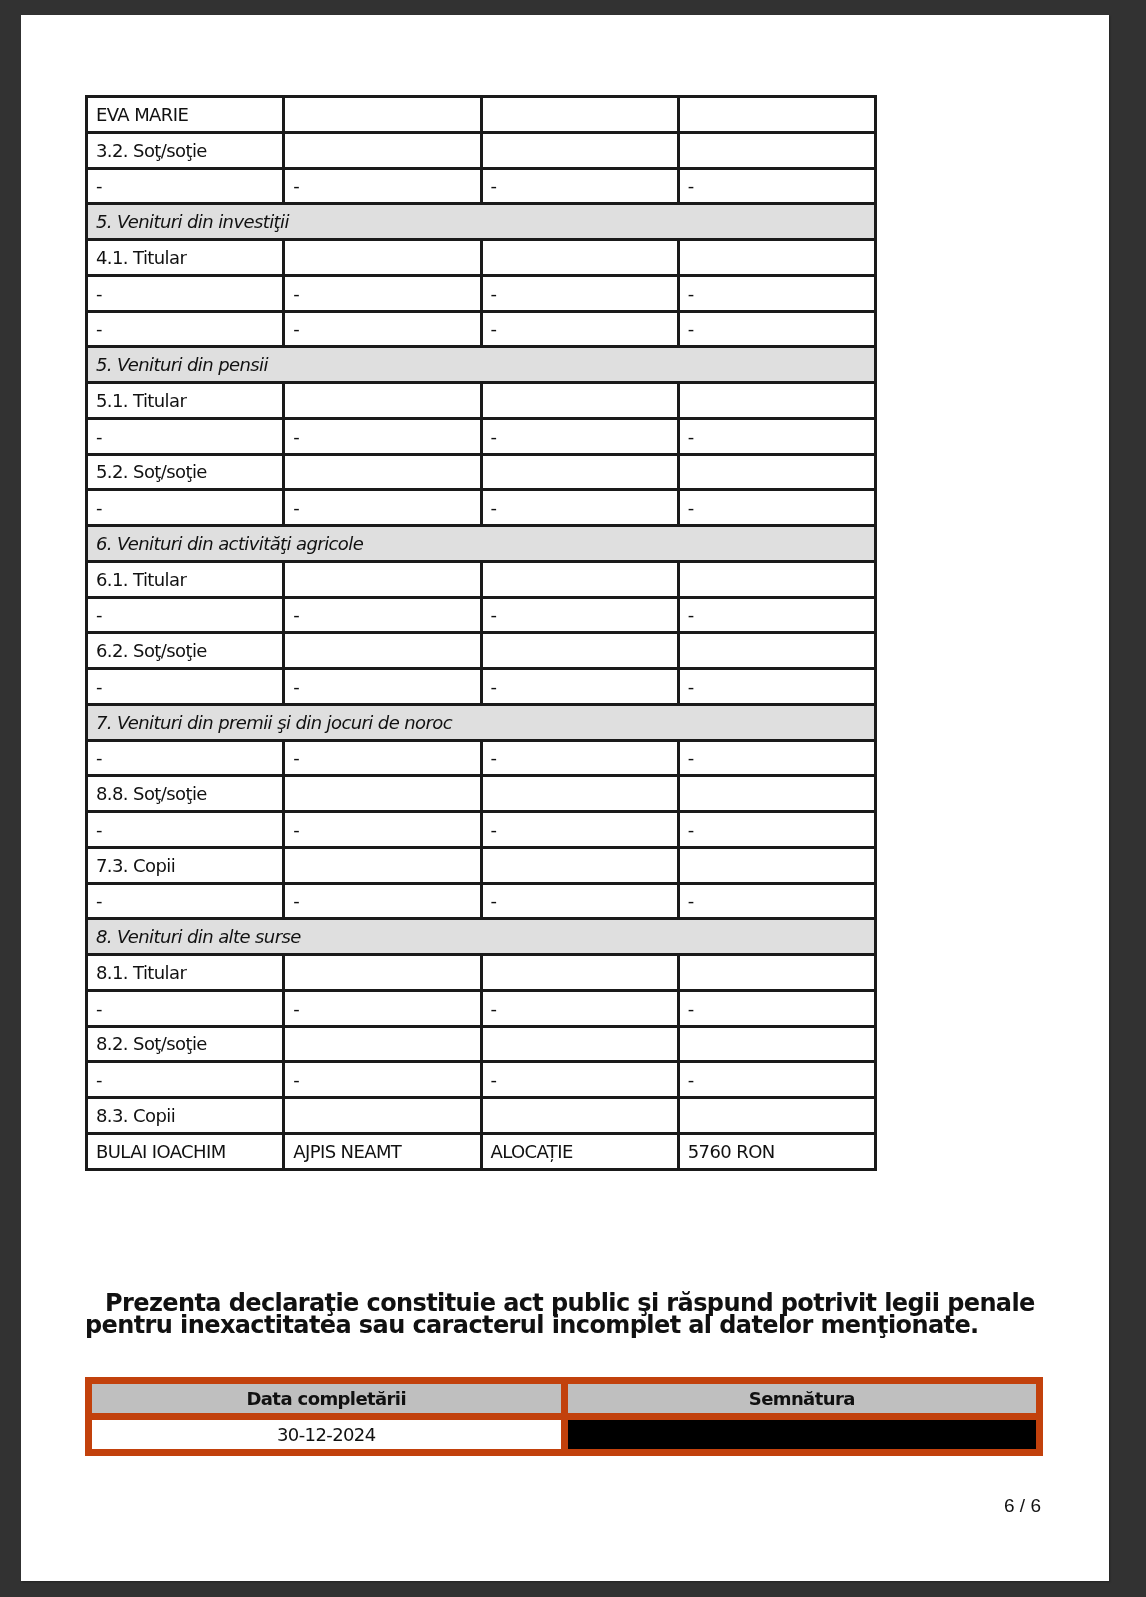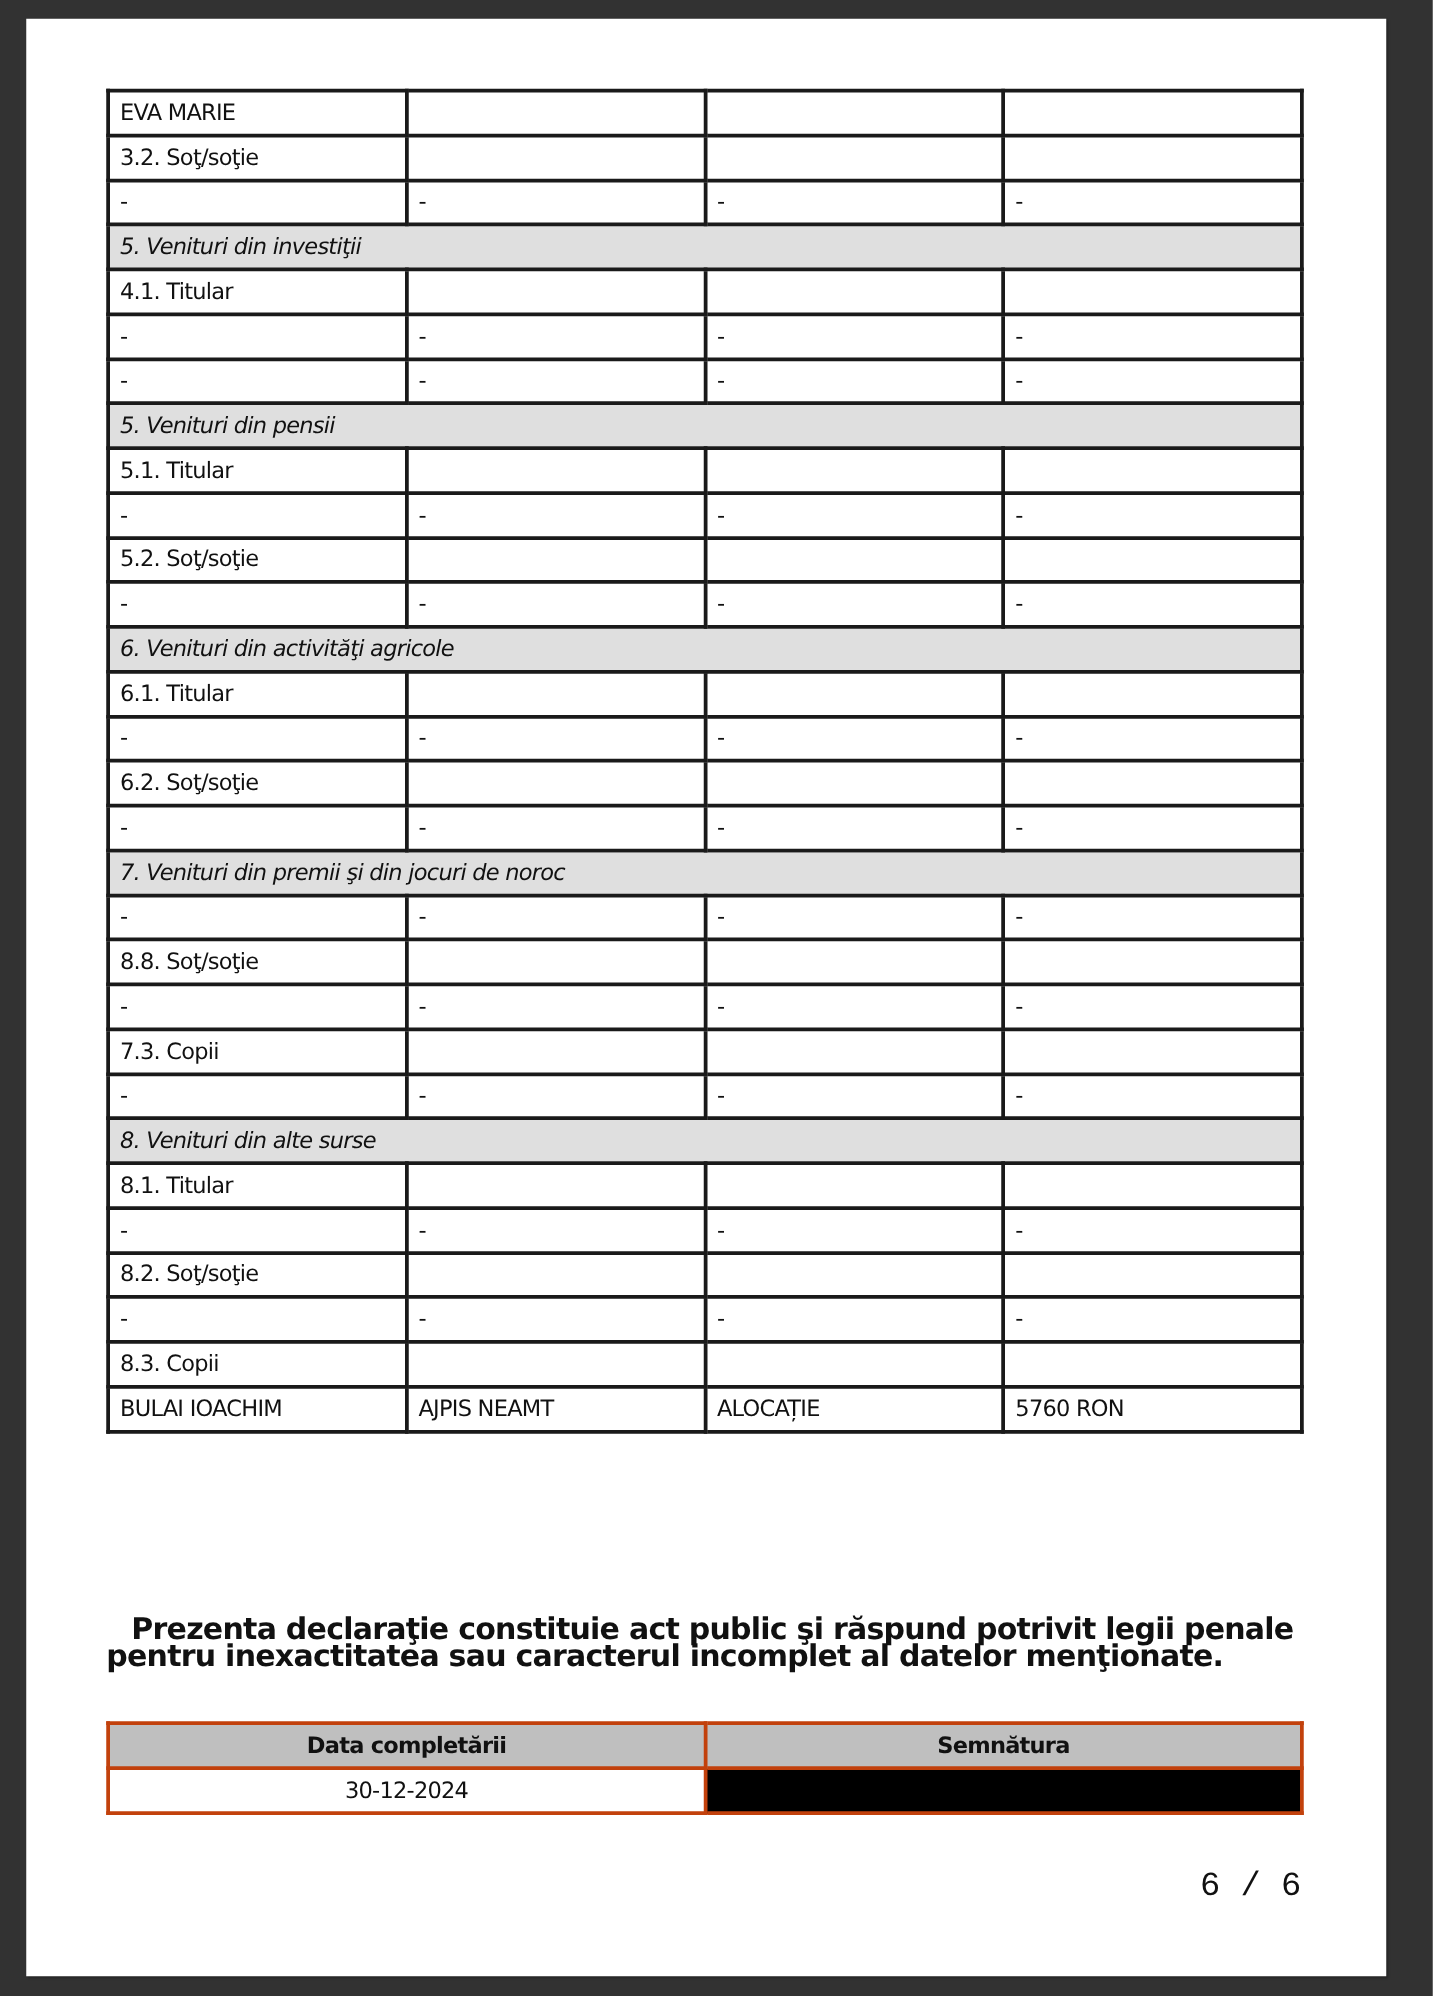--- a/index.html
+++ b/index.html
@@ -4,21 +4,21 @@
   <style>
     * { box-sizing: border-box; margin: 0; padding: 0; }
     html, body { width: 1146px; height: 1597px; background: #323232; overflow: hidden; }
     body { position: relative; font-family: "DejaVu Sans", "Liberation Sans", sans-serif; }
     .page {
       position: absolute; left: 21px; top: 15px; width: 1088px; height: 1566px;
       background: #ffffff;
       box-shadow: 1px 1px 2px rgba(0,0,0,0.3);
     }
     table.income {
-      position: absolute; left: 64px; top: 56px; width: 958px;
+      position: absolute; left: 64px; top: 80px; width: 792px;
       border-collapse: collapse;
       table-layout: fixed;
     }
     table.income td {
       border: 3px solid #1a1a1a;
       height: 35.76px;
       padding: 0 0 0 8px;
       font-size: 18px;
       color: #111;
       vertical-align: middle;
@@ -35,29 +35,29 @@
       position: absolute; left: 64px; top: 1277px; width: 958px;
       font-size: 24px; font-weight: bold; color: #111;
       line-height: 22px; text-indent: 20px;
       letter-spacing: -0.6px;
     }
     table.sign {
       position: absolute; left: 64px; top: 1362px; width: 958px;
       border-collapse: collapse; table-layout: fixed;
     }
     table.sign td {
-      border: 3px solid #c2410c;
+      border: 7px solid #c2410c;
       height: 36px; text-align: center; font-size: 18px; color: #111;
       letter-spacing: -0.6px;
     }
     table.sign tr.head td { background: #bfbfbf; font-weight: bold; }
     table.sign td.redacted { background: #000000; }
     .page-num {
       position: absolute; right: 68px; top: 1480px;
-      font-family: Liberation Mono, monospace; font-size: 27px; color: #111;
+      font-family: Liberation Sans, sans-serif; font-size: 19px; color: #111;
     }
   </style>
 </head>
 <body>
 
 <div class="page">
   <table class="income">
     <colgroup>
       <col style="width:25%">
         <col style="width:25%">

